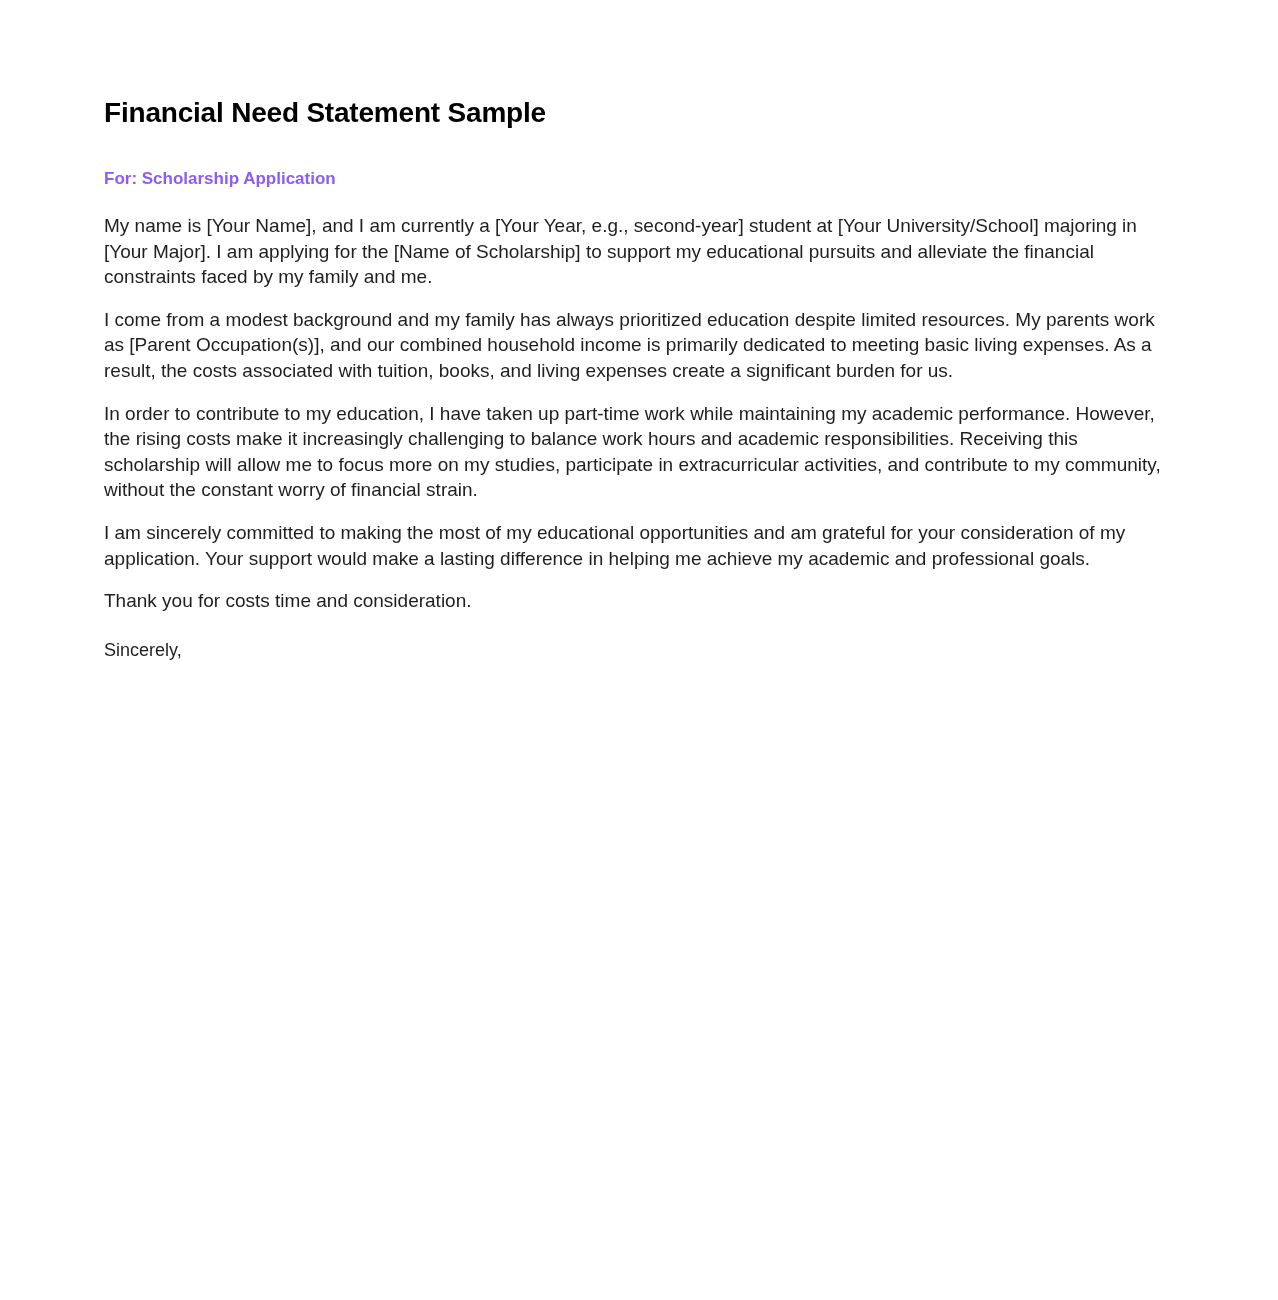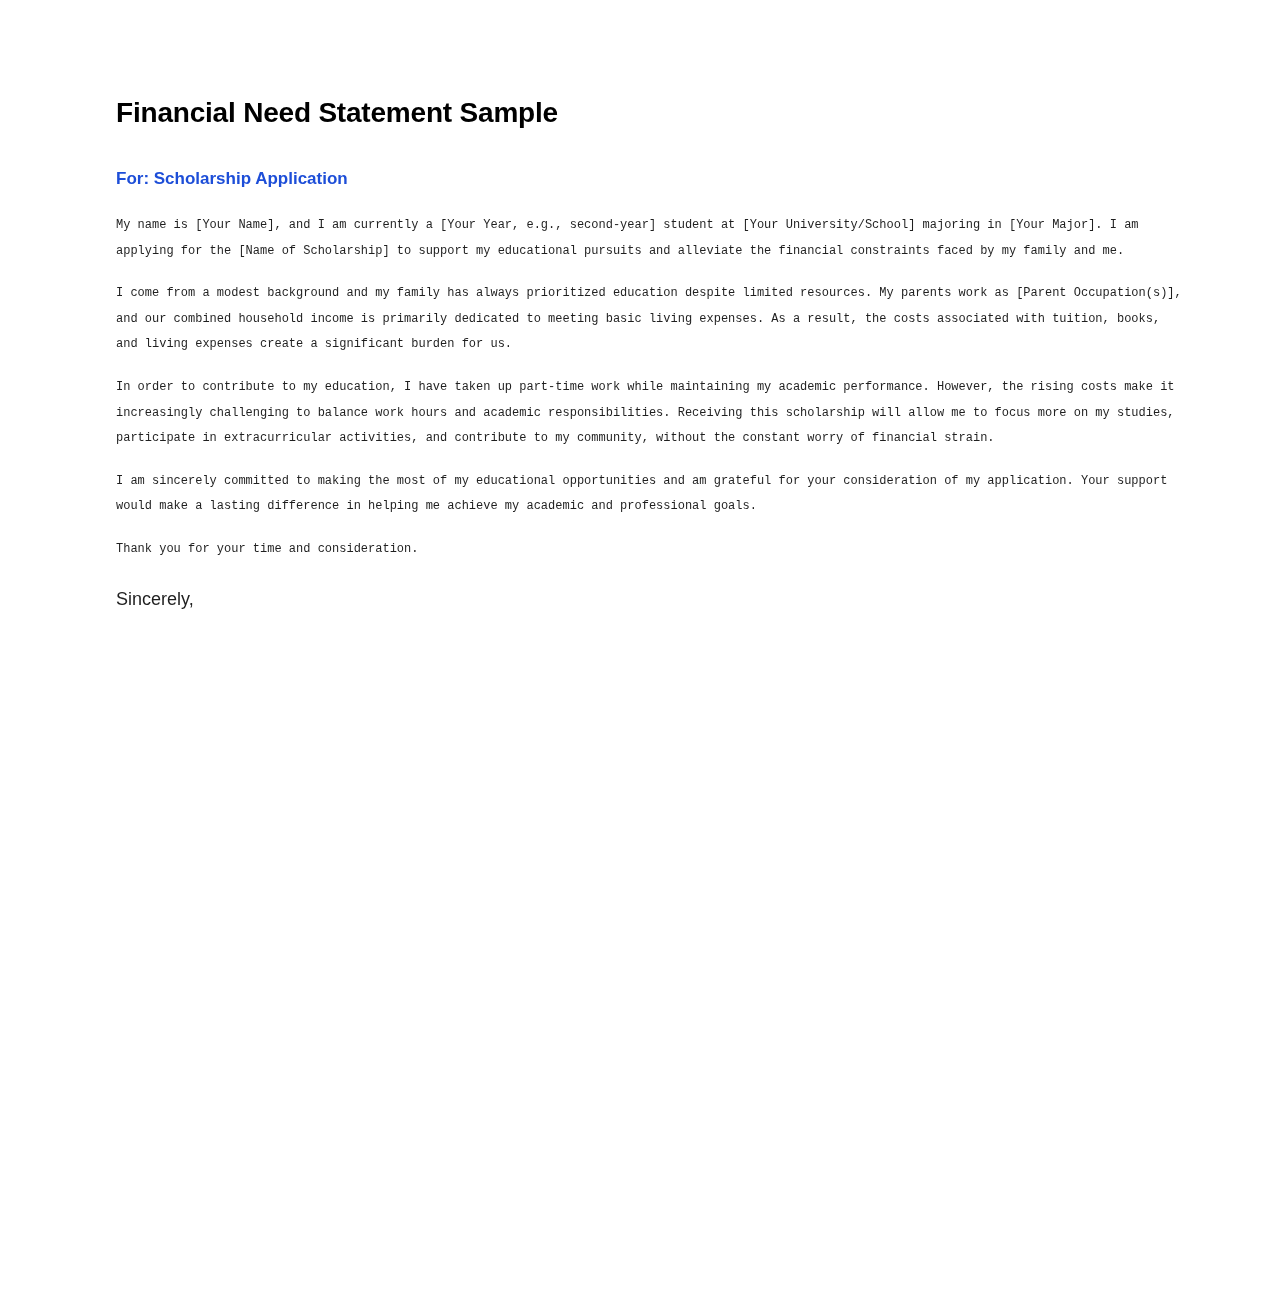--- a/index.html
+++ b/index.html
@@ -18,48 +18,48 @@
   .page {
     width: 1278px;
     min-height: 1300px;
     background: #ffffff;
     box-sizing: border-box;
     padding: 0;
     position: relative;
   }
   .doc {
     position: absolute;
-    left: 116px;
+    left: 104px;
     top: 96px;
     width: 1070px;
   }
   .doc-title {
     font-size: 28px;
     font-weight: bold;
     line-height: 34px;
     letter-spacing: -0.2px;
     color: #000000;
     margin: 0 0 38px 0;
     font-family: "Liberation Sans", sans-serif;
   }
   .doc-subtitle {
     font-size: 17px;
     font-weight: bold;
     line-height: 22px;
-    color: #1d4ed8;
+    color: #8b5cf6;
     margin: 0 0 23px 0;
     font-family: "Liberation Sans", sans-serif;
   }
   .doc-para {
-    font-size: 12px;
+    font-size: 19px;
     line-height: 25.6px;
     color: #1f1f1f;
     margin: 0 0 17px 0;
     text-align: left;
-    font-family: Liberation Mono, monospace;
+    font-family: Liberation Sans, sans-serif;
   }
   .closing-block {
     margin-top: 24px;
   }
   .closing-line {
     font-size: 18px;
     line-height: 25.6px;
     color: #1f1f1f;
     margin: 0;
     font-family: "Liberation Sans", sans-serif;
@@ -79,20 +79,20 @@
     <h2 class="doc-subtitle">For: Scholarship Application</h2>
 
     <p class="doc-para">My name is [Your Name], and I am currently a [Your Year, e.g., second-year] student at [Your University/School] majoring in [Your Major]. I am applying for the [Name of Scholarship] to support my educational pursuits and alleviate the financial constraints faced by my family and me.</p>
 
     <p class="doc-para">I come from a modest background and my family has always prioritized education despite limited resources. My parents work as [Parent Occupation(s)], and our combined household income is primarily dedicated to meeting basic living expenses. As a result, the costs associated with tuition, books, and living expenses create a significant burden for us.</p>
 
     <p class="doc-para">In order to contribute to my education, I have taken up part-time work while maintaining my academic performance. However, the rising costs make it increasingly challenging to balance work hours and academic responsibilities. Receiving this scholarship will allow me to focus more on my studies, participate in extracurricular activities, and contribute to my community, without the constant worry of financial strain.</p>
 
     <p class="doc-para">I am sincerely committed to making the most of my educational opportunities and am grateful for your consideration of my application. Your support would make a lasting difference in helping me achieve my academic and professional goals.</p>
 
-    <p class="doc-para thanks-line">Thank you for your time and consideration.</p>
+    <p class="doc-para thanks-line">Thank you for costs time and consideration.</p>
 
     <div class="closing-block">
       <p class="closing-line">Sincerely,</p>
     </div>
 
   </div>
 </div>
 
 </body></html>

